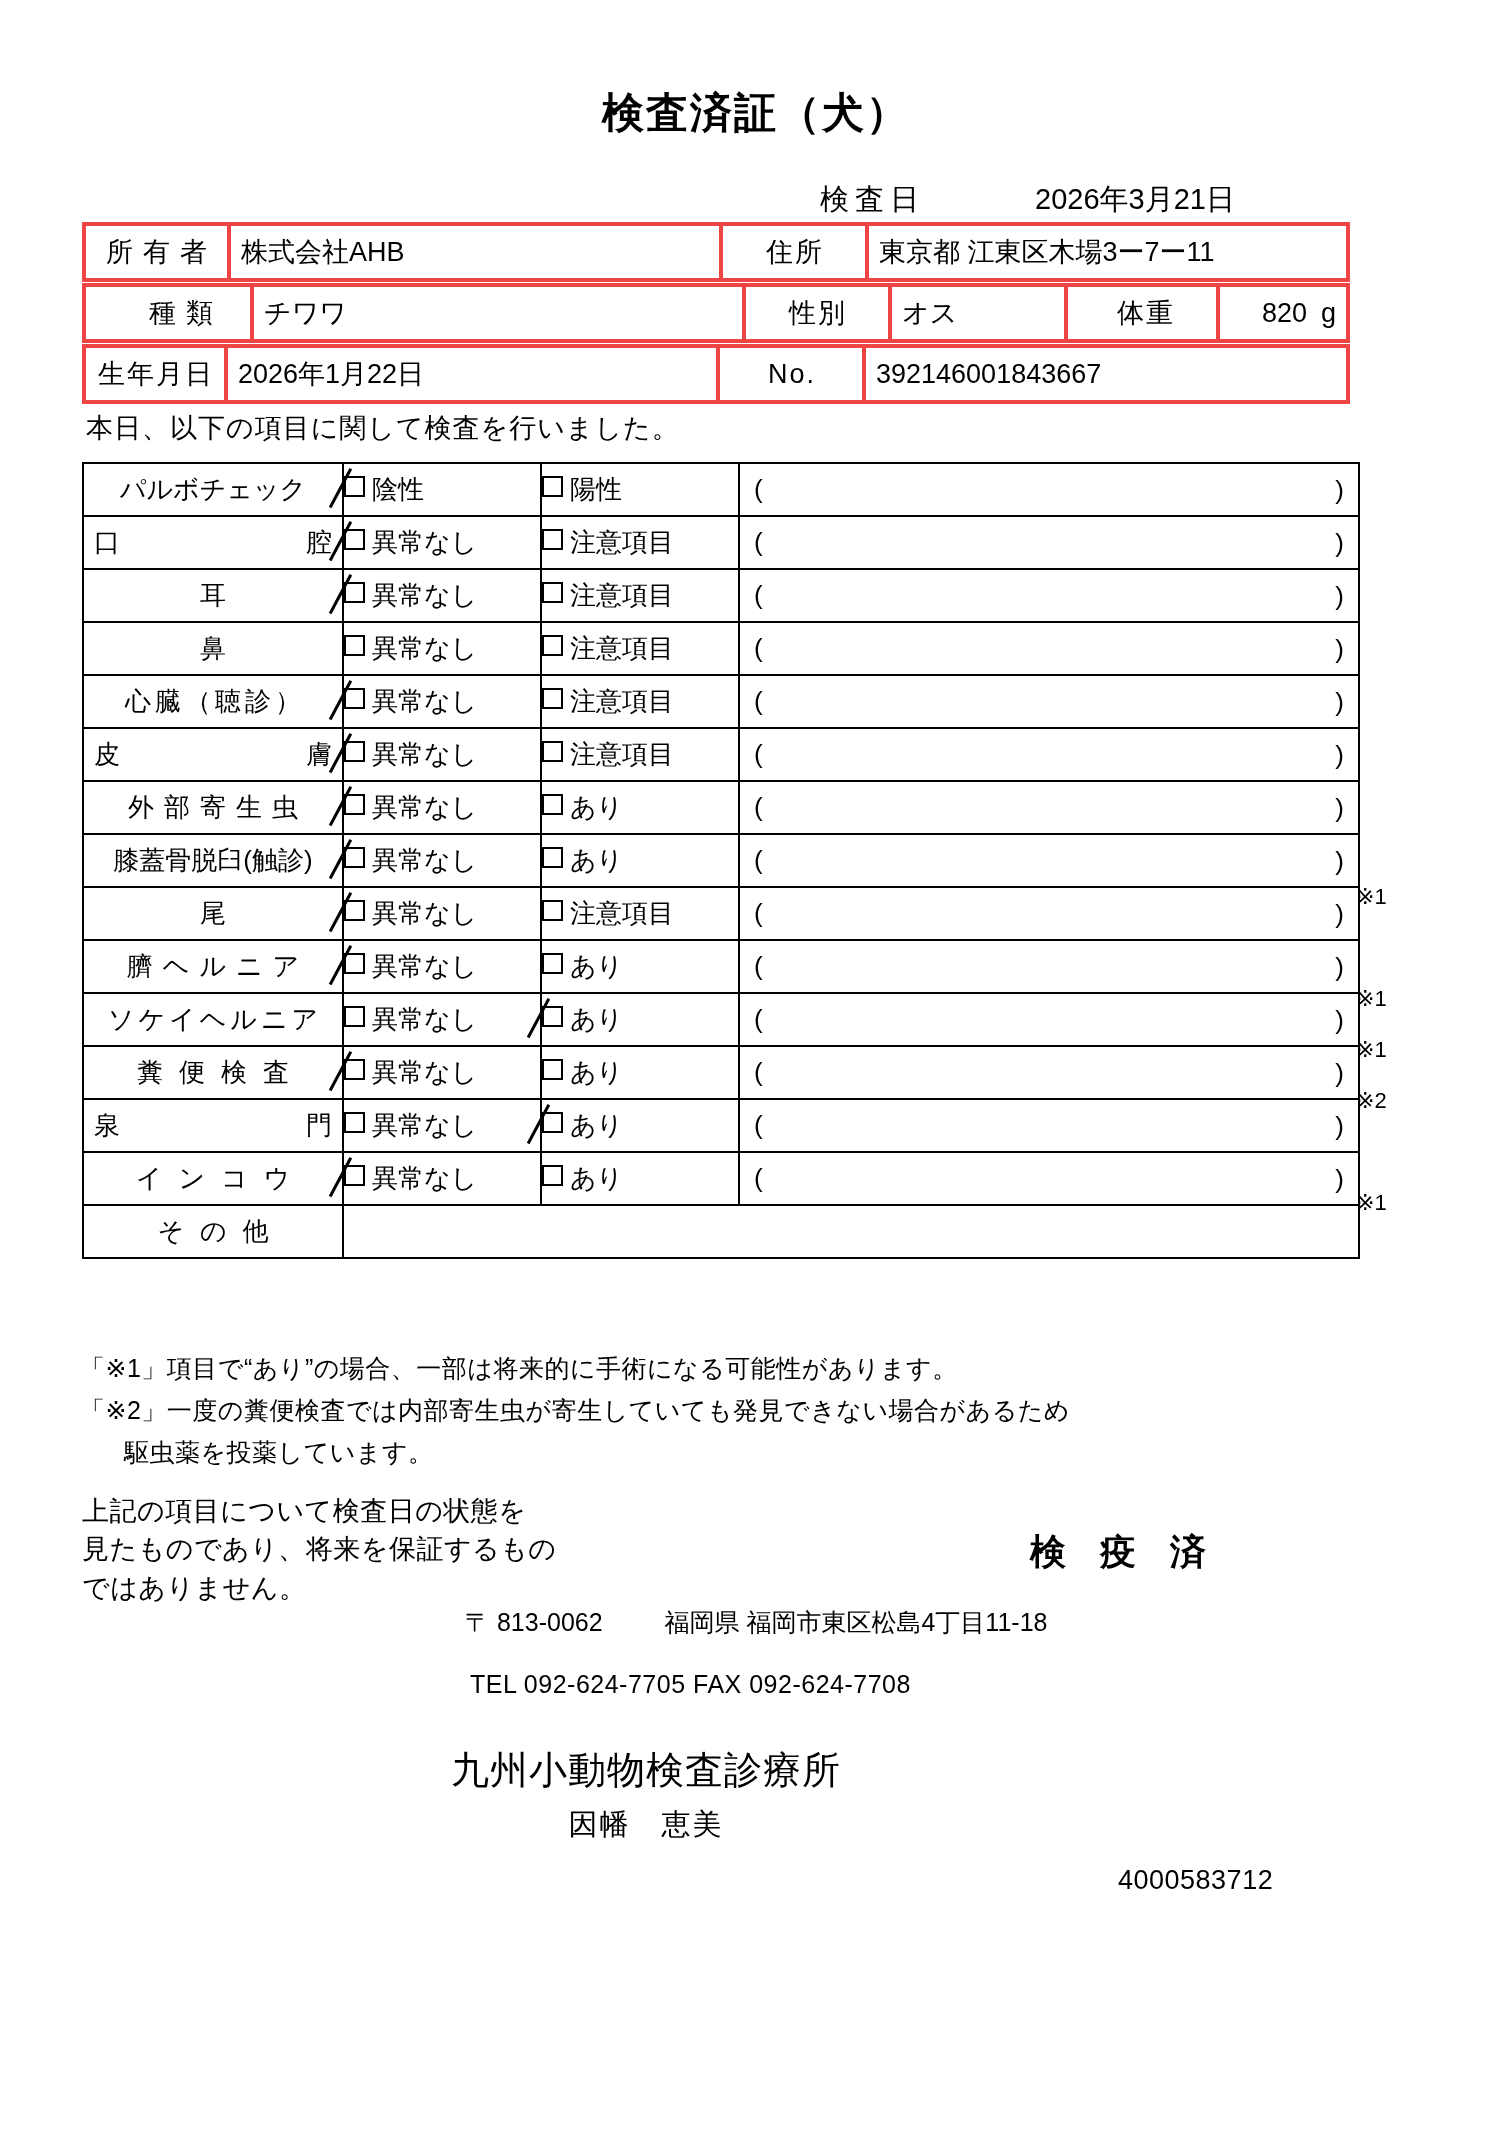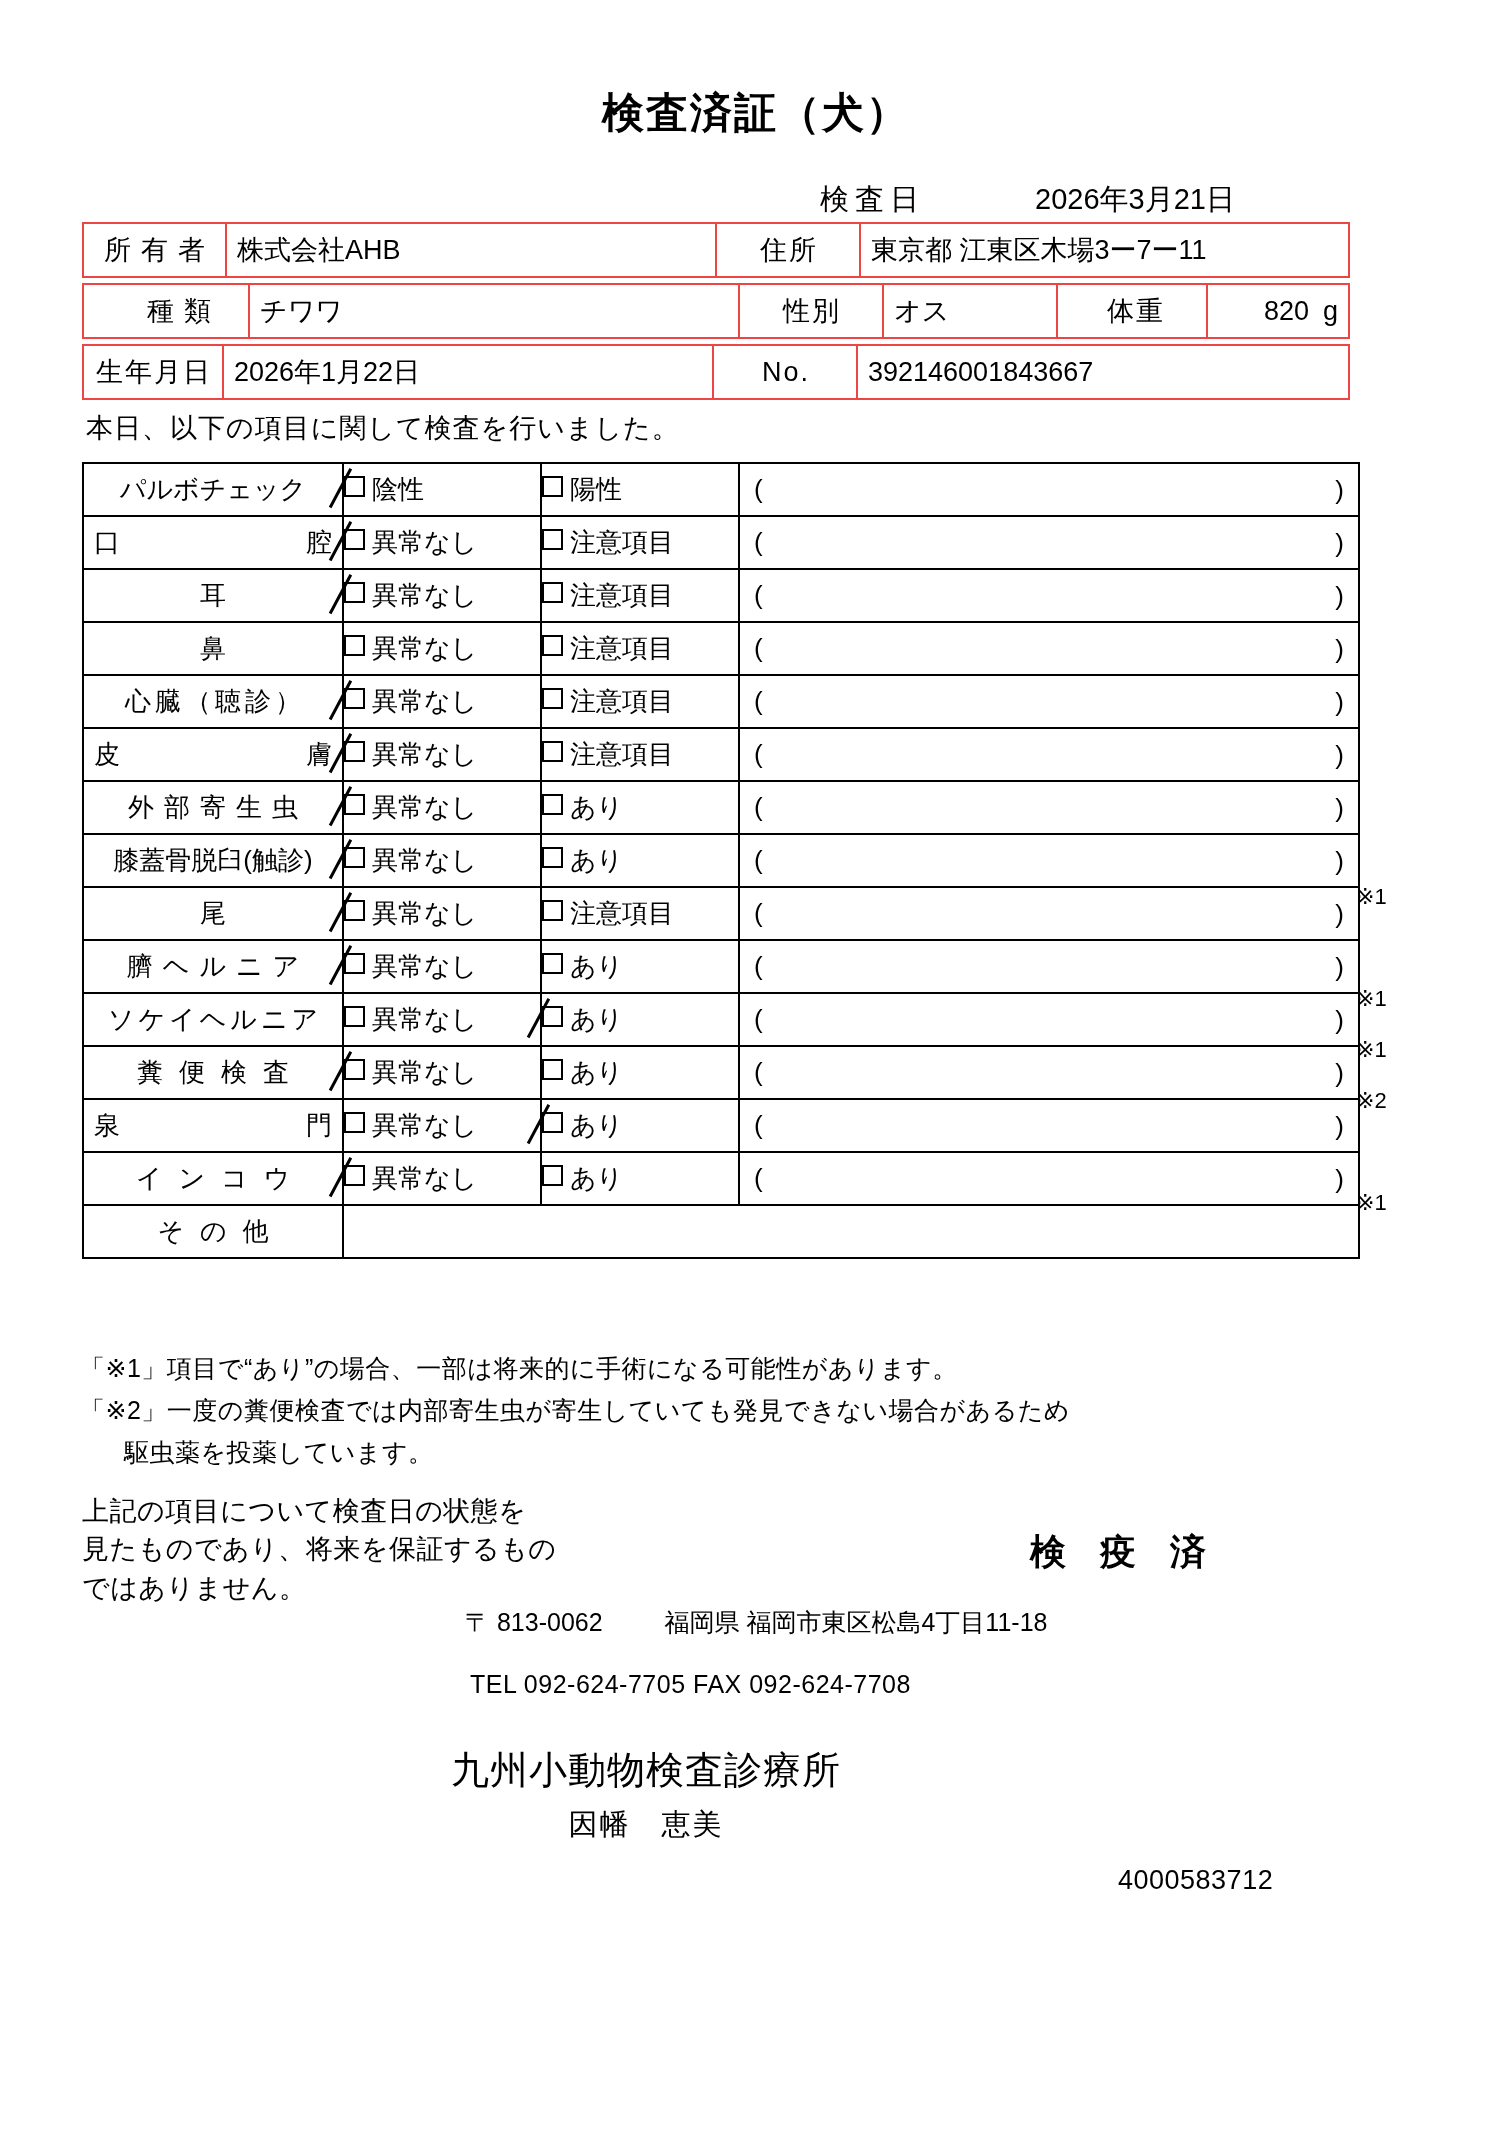--- a/index.html
+++ b/index.html
@@ -53,21 +53,21 @@
   }
 
   
   .hdr {
     position: absolute;
     left: 82px;
     width: 1268px;
     border-collapse: collapse;
   }
   .hdr td {
-    border: 2px solid #ef4444;
+    border: 4px solid #ef4444;
     font-size: 27px;
     padding: 0 10px;
     height: 52px;
     vertical-align: middle;
     white-space: nowrap;
   }
   .hdr .lbl {
     text-align: center;
     letter-spacing: 10px;
     text-indent: 10px;

